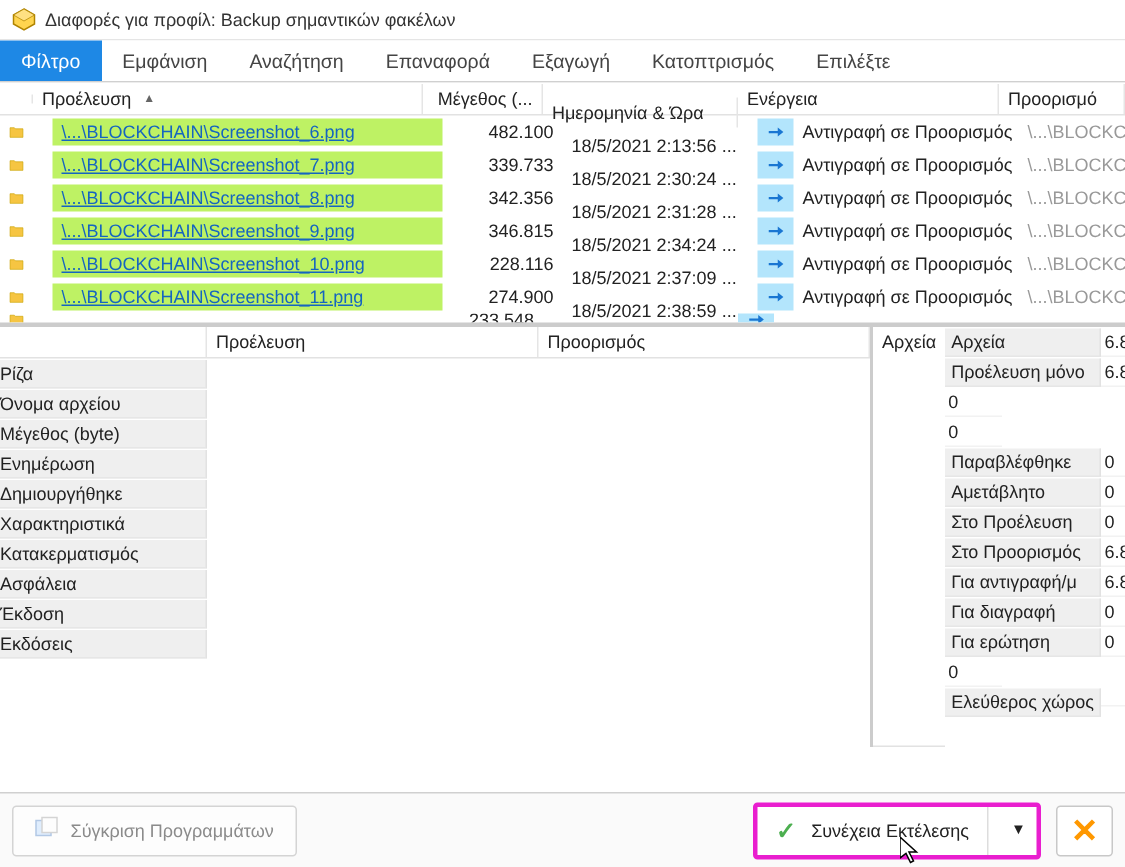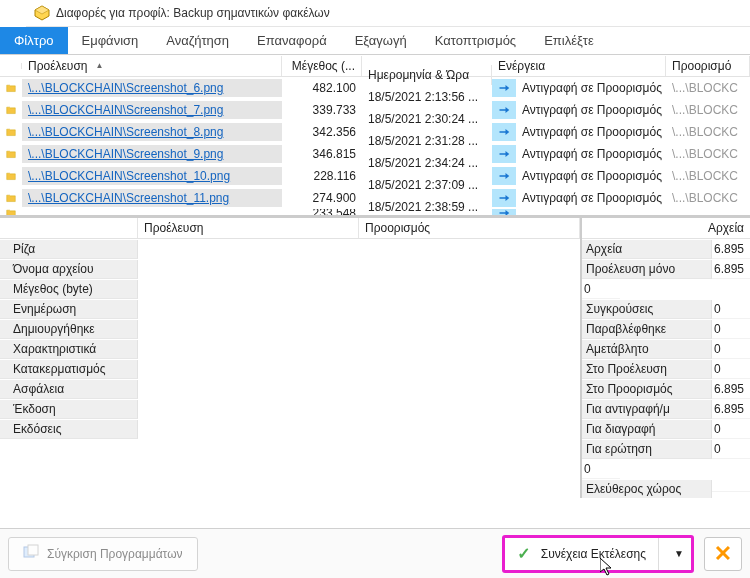--- a/index.html
+++ b/index.html
@@ -14,21 +14,20 @@
   flex-direction: column;
   color: #222;
 }
 .titlebar {
   display: flex;
   align-items: center;
   gap: 6px;
   padding: 5px 8px;
   background: #fff;
   border-bottom: 1px solid #e5e5e5;
-  margin-left: 26px;
 }
 .titlebar .appicon svg { display: block; }
 .titlebar-text { font-size: 12px; color: #333; }
 
 .menubar {
   display: flex;
   align-items: stretch;
   background: #fff;
   border-bottom: 1px solid #d0d0d0;
   font-size: 13px;
@@ -67,21 +66,21 @@
 .cell.size   { width: 80px; flex: 0 0 80px; text-align: right; }
 .cell.date   { width: 130px; flex: 0 0 130px; margin-top: 18px; }
 .cell.act-ic { width: 24px; flex: 0 0 24px; display:flex; align-items:center; justify-content:center; background:#b3e5fc;}
 .cell.action { width: 150px; flex: 0 0 150px; }
 .cell.dest   { flex: 1 1 auto; color:#999; }
 .table-head .cell.action-h { width: 174px; flex:0 0 174px;}
 
 .table-body { height: 138px; overflow: hidden; }
 .table-row { border-bottom: 0; }
 .origin a { color: #1565c0; text-decoration: underline; cursor: pointer;}
-.row-green .origin { background: #e5e5e5; }
+.row-green .origin { background: #bef264; margin-left: 13px; }
 .row-green .cell.icon-cell { background:#fff;}
 
 .folder-ic svg{display:block;}
 .arrow-ic svg{display:block;}
 
 .table-head .cell.origin { position: relative;}
 .sort-tri { font-size:8px; color:#666; margin-left:4px;}
 
 .mid-section {
   display:flex;
@@ -99,33 +98,32 @@
   display:flex;
   background:#fff;
   border-bottom:1px solid #e2e2e2;
 }
 .details-head .dh-label{width:138px; flex:0 0 138px; padding:3px 6px; border-right:1px solid #e5e5e5;}
 .details-head .dh-col{flex:1; padding:3px 6px; border-right:1px solid #e5e5e5;}
 .details-rows {flex:1; overflow:auto;}
 .details-row{display:flex; height:20px; align-items:center;}
 .details-row .dr-label{
   width:138px; flex:0 0 138px;
-  padding:2px 13px;
+  padding:2px 0;
   background:#efefef;
   border-bottom:1px solid #e6e6e6;
   border-right:1px solid #e2e2e2;
   font-size:12px;
 }
 .details-row .dr-vals{flex:1;}
 
 .stats-right{
   width:170px; flex:0 0 170px;
   border-left:2px solid #ccc;
   display:flex;
-  flex-direction:column;
   overflow:hidden;
   font-size:12px;
 }
 .stats-head{display:flex; border-bottom:1px solid #e2e2e2;}
 .stats-head .sh-label{flex:1; padding:3px 6px; text-align:right;}
 .stats-row{display:flex; height:20px; align-items:center;}
 .stats-row .sr-label{
   flex:1;
   padding:2px 4px;
   background:#efefef;
@@ -438,21 +436,20 @@
           <div class="sr-val">6.895</div>
         </div>
         <div class="stats-row">
           <div class="sr-label">Προέλευση μόνο</div>
           <div class="sr-val">6.895</div>
         </div>
         <div class="stats-row">
           <div class="sr-val">0</div>
         </div>
         <div class="stats-row">
-          <div class="sr-label">Συγκρούσεις</div>
           <div class="sr-val">0</div>
         </div>
         <div class="stats-row">
           <div class="sr-label">Παραβλέφθηκε</div>
           <div class="sr-val">0</div>
         </div>
         <div class="stats-row">
           <div class="sr-label">Αμετάβλητο</div>
           <div class="sr-val">0</div>
         </div>

